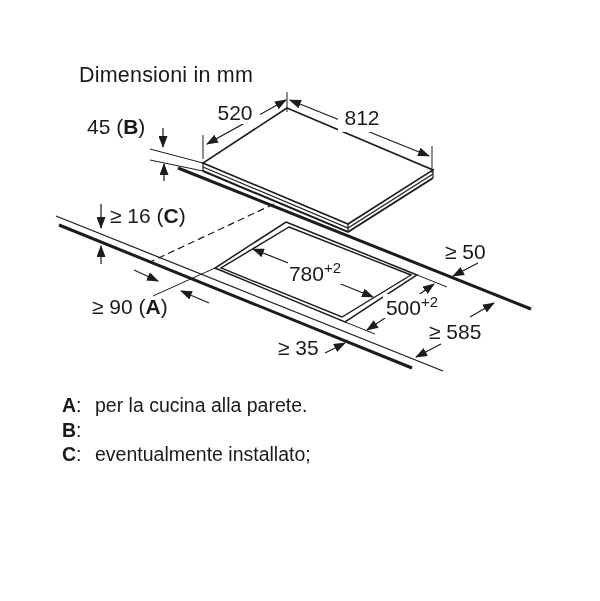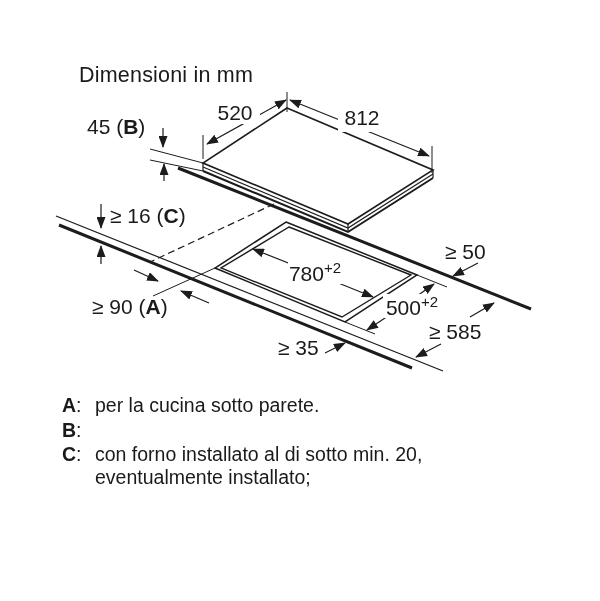--- a/index.html
+++ b/index.html
@@ -129,26 +129,25 @@
   <text x="412" y="315" text-anchor="middle"><tspan>500</tspan><tspan dy="-8" font-size="15">+2</tspan></text>
   <text x="92" y="314"><tspan>≥ 90 (</tspan><tspan font-weight="bold">A</tspan><tspan>)</tspan></text>
   <text x="429" y="339">≥ 585</text>
   <text x="278" y="355">≥ 35</text>
 </svg>
 
 <div class="legend">
   <div class="legend-item">
     <div class="legend-key"><span class="legend-letter">A</span><span>:</span></div>
     <div class="legend-text">
-      <div>per la cucina sotto parete.</div>
+      <div>per la cucina alla parete.</div>
     </div>
   </div>
   <div class="legend-item">
     <div class="legend-key"><span class="legend-letter">B</span><span>:</span></div>
   </div>
   <div class="legend-item">
     <div class="legend-key"><span class="legend-letter">C</span><span>:</span></div>
     <div class="legend-text">
-      <div>con forno installato al di sotto min. 20,</div>
       <div>eventualmente installato;</div>
     </div>
   </div>
 </div>
 
 </body></html>

